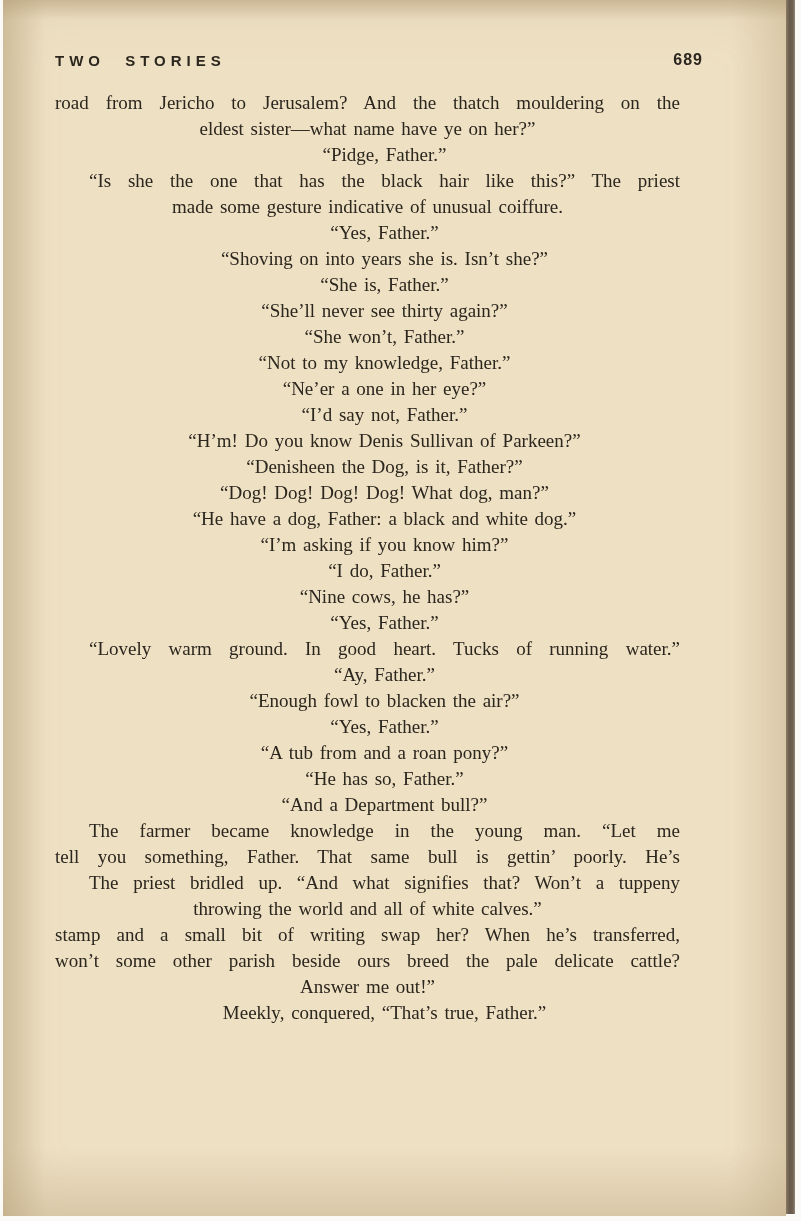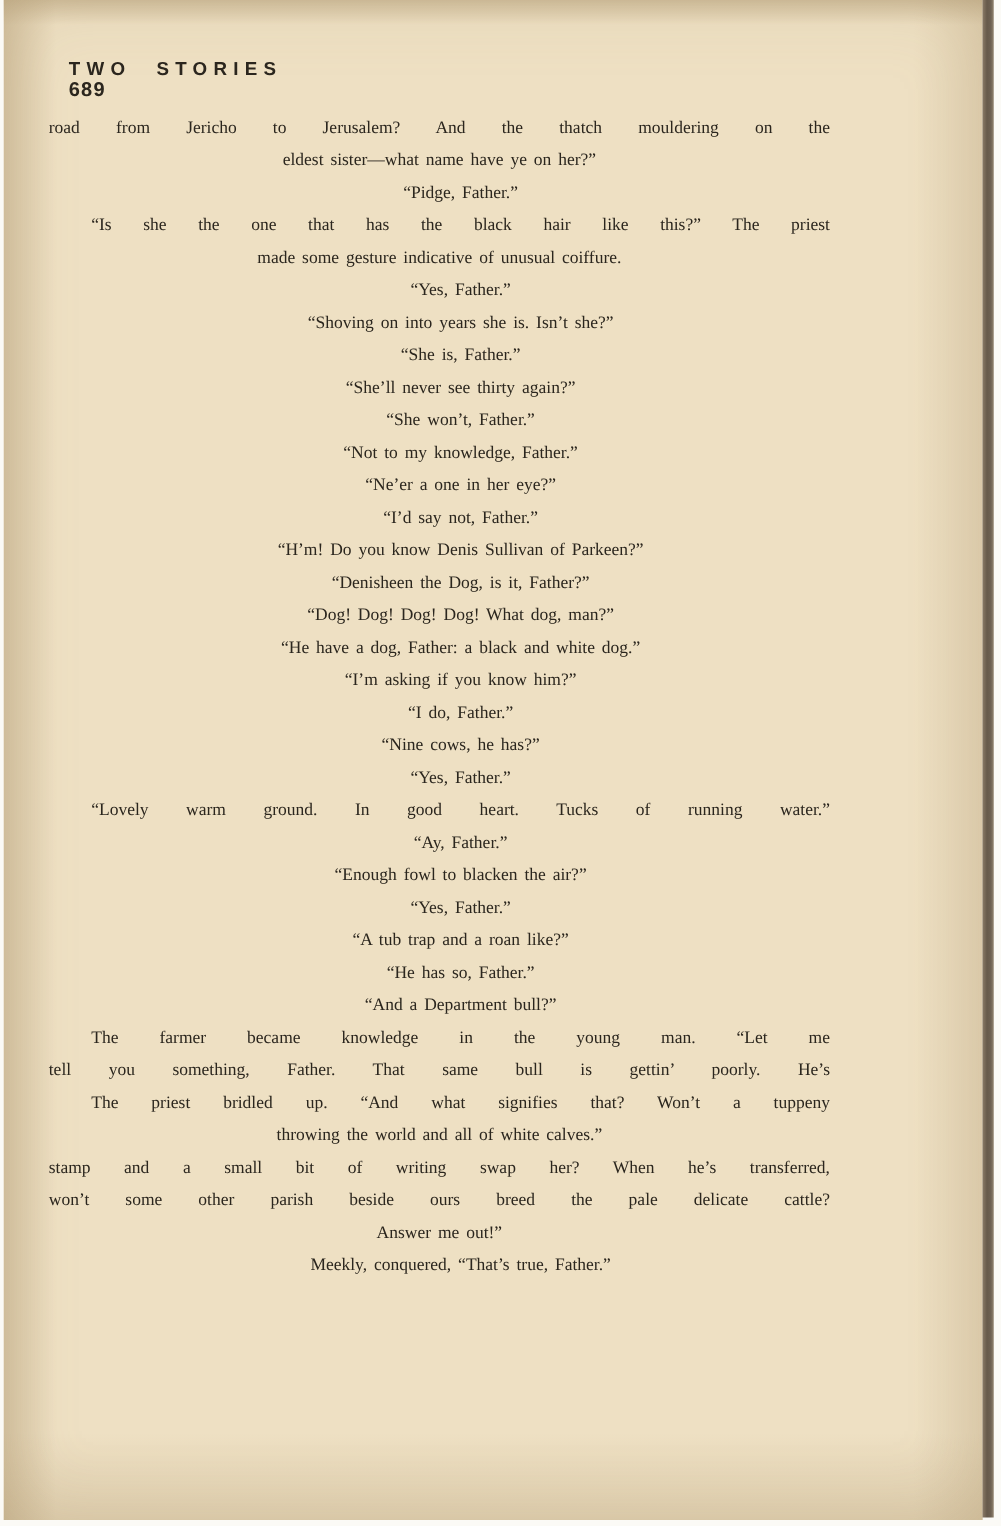--- a/index.html
+++ b/index.html
@@ -42,44 +42,43 @@
     background: linear-gradient(90deg, #8a7a66, #675a4b 40%, #6e6152 75%, #948672);
   }
   .running-header {
     position: absolute;
     left: 52px;
     top: 47px;
     width: 648px;
     height: 22px;
     display: flex;
     justify-content: space-between;
-    align-items: flex-start;
+    align-items: flex-end;
     color: #2b261e;
-    flex-direction: column;
   }
   .header-title {
     font-family: "Liberation Sans", sans-serif;
     font-weight: 700;
     font-size: 15px;
     letter-spacing: 5px;
     word-spacing: 11px;
   }
   .page-number {
     font-family: Liberation Sans, sans-serif;
     font-weight: 700;
     font-size: 16px;
     letter-spacing: 1px;
   }
   .text-block {
     position: absolute;
-    left: 36px;
+    left: 52px;
     top: 90px;
     width: 625px;
     color: #2b261e;
-    font-size: 14px;
+    font-size: 19px;
     line-height: 26px;
     word-spacing: 2px;
     text-rendering: optimizeLegibility;
   }
   .line {
     white-space: normal;
     text-align: center;
   }
   .line.indent { padding-left: 34px; }
   .line.justify {
@@ -115,21 +114,21 @@
         <div class="line indent">“Dog! Dog! Dog! Dog! What dog, man?”</div>
         <div class="line indent">“He have a dog, Father: a black and white dog.”</div>
         <div class="line indent">“I’m asking if you know him?”</div>
         <div class="line indent">“I do, Father.”</div>
         <div class="line indent">“Nine cows, he has?”</div>
         <div class="line indent">“Yes, Father.”</div>
         <div class="line indent justify">“Lovely warm ground. In good heart. Tucks of running water.”</div>
         <div class="line indent">“Ay, Father.”</div>
         <div class="line indent">“Enough fowl to blacken the air?”</div>
         <div class="line indent">“Yes, Father.”</div>
-        <div class="line indent">“A tub trap and a roan like?”</div>
+        <div class="line indent">“A tub from and a roan pony?”</div>
         <div class="line indent">“He has so, Father.”</div>
         <div class="line indent">“And a Department bull?”</div>
         <div class="line indent justify">The farmer became knowledge in the young man. “Let me</div>
         <div class="line justify">tell you something, Father. That same bull is gettin’ poorly. He’s</div>
         <div class="line indent justify">The priest bridled up. “And what signifies that? Won’t a tuppeny</div>
         <div class="line">throwing the world and all of white calves.”</div>
         <div class="line justify">stamp and a small bit of writing swap her? When he’s transferred,</div>
         <div class="line justify">won’t some other parish beside ours breed the pale delicate cattle?</div>
         <div class="line">Answer me out!”</div>
         <div class="line indent">Meekly, conquered, “That’s true, Father.”</div>

